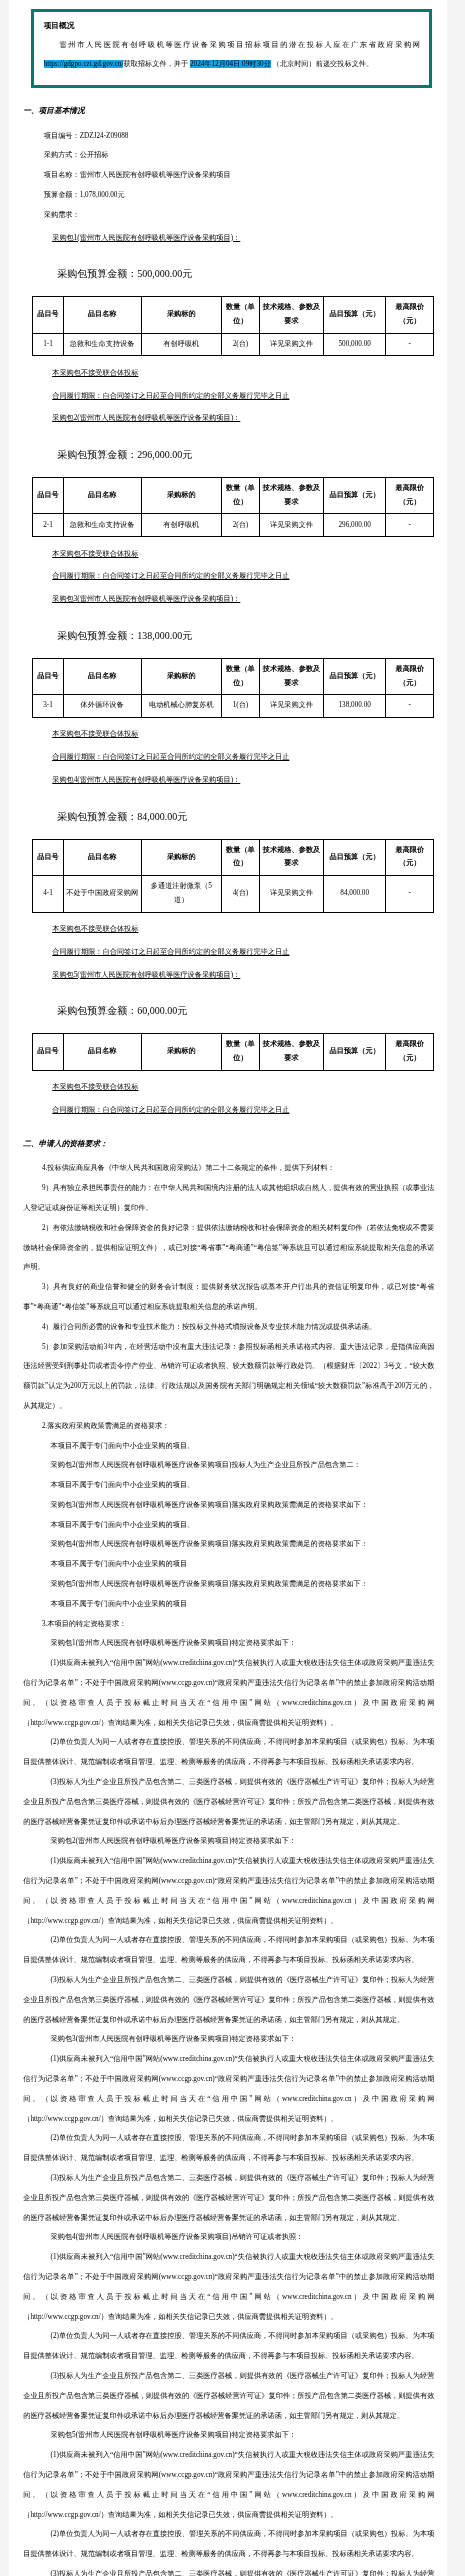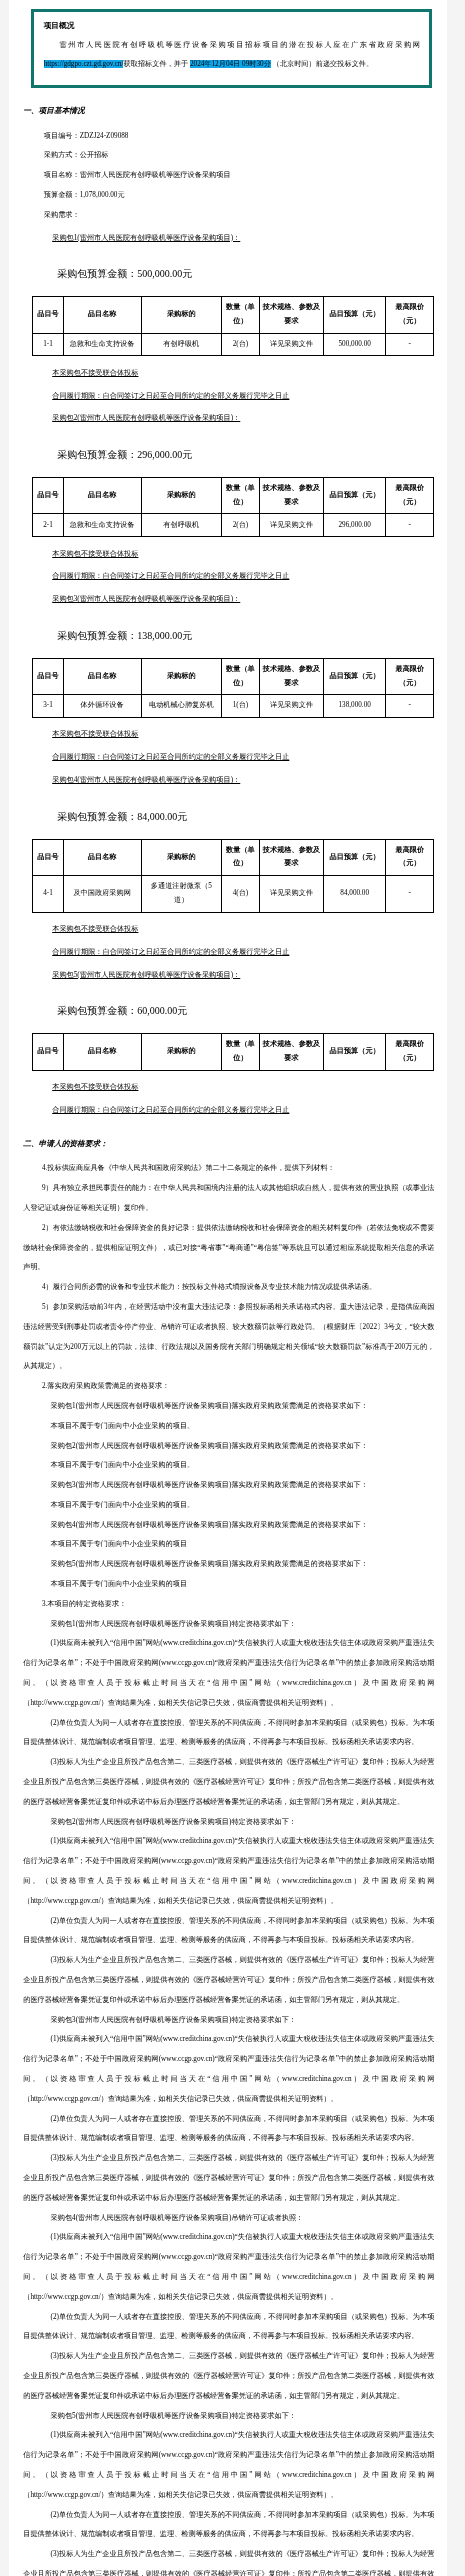--- a/index.html
+++ b/index.html
@@ -234,21 +234,21 @@
       <th>品目号</th>
       <th>品目名称</th>
       <th>采购标的</th>
       <th>数量（单位）</th>
       <th>技术规格、参数及要求</th>
       <th>品目预算（元）</th>
       <th>最高限价（元）</th>
     </tr>
     <tr>
       <td>4-1</td>
-      <td>及中国政府采购网</td>
+      <td>不处于中国政府采购网</td>
       <td>多通道注射微泵（5道）</td>
       <td>4(台)</td>
       <td>详见采购文件</td>
       <td>84,000.00</td>
       <td class="col-cap">-</td>
     </tr>
   </tbody>
     </table>
   <p class="pkg-title">本采购包不接受联合体投标</p>
   <p class="pkg-title">合同履行期限：自合同签订之日起至合同所约定的全部义务履行完毕之日止</p>
@@ -277,27 +277,27 @@
     </tr>
   </tbody>
     </table>
   <p class="pkg-title">本采购包不接受联合体投标</p>
   <p class="pkg-title">合同履行期限：自合同签订之日起至合同所约定的全部义务履行完毕之日止</p>
 
   <h2 class="sec">二、申请人的资格要求：</h2>
   <p class="para">4.投标供应商应具备《中华人民共和国政府采购法》第二十二条规定的条件，提供下列材料：</p>
   <p class="para">9）具有独立承担民事责任的能力：在中华人民共和国境内注册的法人或其他组织或自然人，提供有效的营业执照（或事业法人登记证或身份证等相关证明）复印件。</p>
   <p class="para">2）有依法缴纳税收和社会保障资金的良好记录：提供依法缴纳税收和社会保障资金的相关材料复印件（若依法免税或不需要缴纳社会保障资金的，提供相应证明文件），或已对接“粤省事”“粤商通”“粤信签”等系统且可以通过相应系统提取相关信息的承诺声明。</p>
+  <p class="para">3）具有良好的商业信誉和健全的财务会计制度：提供财务状况报告或基本开户行出具的资信证明复印件，或已对接“粤省事”“粤商通”“粤信签”等系统且可以通过相应系统提取相关信息的承诺声明。</p>
   <p class="para">4）履行合同所必需的设备和专业技术能力：按投标文件格式填报设备及专业技术能力情况或提供承诺函。</p>
   <p class="para">5）参加采购活动前3年内，在经营活动中没有重大违法记录：参照投标函相关承诺格式内容。重大违法记录，是指供应商因违法经营受到刑事处罚或者责令停产停业、吊销许可证或者执照、较大数额罚款等行政处罚。（根据财库〔2022〕3号文，“较大数额罚款”认定为200万元以上的罚款，法律、行政法规以及国务院有关部门明确规定相关领域“较大数额罚款”标准高于200万元的，从其规定）。</p>
   <p class="para">2.落实政府采购政策需满足的资格要求：</p>
 
-  <p class="para-deep">采购包1(雷州市人民医院有创呼吸机等医疗设备采购项目)落实政府采购政策需满足的资格要求如下：</p>
   <p class="para-deep">本项目不属于专门面向中小企业采购的项目。</p>
-  <p class="para-deep">采购包2(雷州市人民医院有创呼吸机等医疗设备采购项目)落实政府采购政策需满足的资格要求如下：</p>
+  <p class="para-deep">采购包2(雷州市人民医院有创呼吸机等医疗设备采购项目)投标人为生产企业且所投产品包含第二：</p>
   <p class="para-deep">本项目不属于专门面向中小企业采购的项目。</p>
   <p class="para-deep">采购包3(雷州市人民医院有创呼吸机等医疗设备采购项目)落实政府采购政策需满足的资格要求如下：</p>
   <p class="para-deep">本项目不属于专门面向中小企业采购的项目。</p>
   <p class="para-deep">采购包4(雷州市人民医院有创呼吸机等医疗设备采购项目)落实政府采购政策需满足的资格要求如下：</p>
   <p class="para-deep">本项目不属于专门面向中小企业采购的项目</p>
   <p class="para-deep">采购包5(雷州市人民医院有创呼吸机等医疗设备采购项目)落实政府采购政策需满足的资格要求如下：</p>
   <p class="para-deep">本项目不属于专门面向中小企业采购的项目</p>
 
   <p class="para">3.本项目的特定资格要求：</p>
 

